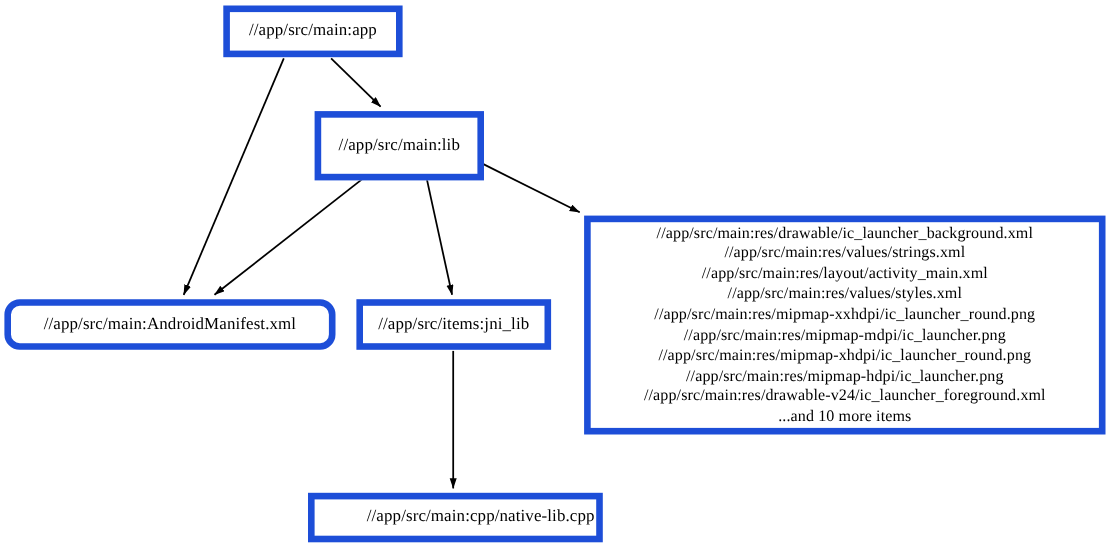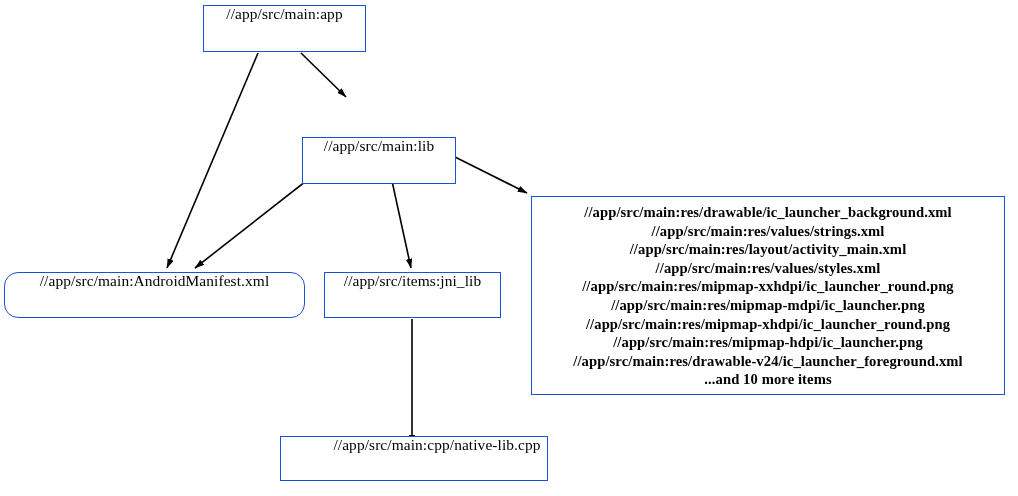--- a/index.html
+++ b/index.html
@@ -26,40 +26,39 @@
     position: absolute;
     left: 0;
     top: 0;
     width: 1018px;
     height: 496px;
     pointer-events: none;
   }
   .node {
     position: absolute;
     box-sizing: border-box;
-    border: 1px solid #1d4ed8;
+    border: 6px solid #1d4ed8;
     background: #ffffff;
     display: flex;
-    align-items: flex-start;
+    align-items: center;
     justify-content: center;
     text-align: center;
   }
   .node-label {
     display: block;
     white-space: pre;
     line-height: 16.5px;
     font-size: 15.4px;
     letter-spacing: 0.1px;
   }
   .node-single .node-label {
     font-size: 15.4px;
   }
   .node-multi {
     padding: 6px 8px;
-    font-weight: bold;
   }
   .node-multi .node-label {
     font-size: 14.6px;
     line-height: 18.6px;
   }
 </style>
 </head>
 <body>
 
 <div id="graph">
@@ -81,21 +80,21 @@
 
     <line x1="439" y1="149" x2="527" y2="193" stroke="#000000" stroke-width="1.6" marker-end="url(#arrowhead)"></line>
 
     <line x1="412" y1="319" x2="412" y2="444" stroke="#000000" stroke-width="1.6" marker-end="url(#arrowhead)"></line>
   </svg>
 
   <div class="node node-single" style="left:203px; top:5px; width:163px; height:47px;">
     <span class="node-label">//app/src/main:app</span>
   </div>
 
-  <div class="node node-single" style="left:302px; top:101px; width:154px; height:47px;margin-top:36px;">
+  <div class="node node-single" style="left:286px; top:101px; width:154px; height:63px;">
     <span class="node-label">//app/src/main:lib</span>
   </div>
 
   <div class="node node-single" style="left:4px; top:272px; width:301px; height:46px;border-radius:14px;">
     <span class="node-label">//app/src/main:AndroidManifest.xml</span>
   </div>
 
   <div class="node node-single" style="left:324px; top:272px; width:177px; height:46px;">
     <span class="node-label">//app/src/items:jni_lib</span>
   </div>
@@ -106,17 +105,17 @@
 //app/src/main:res/layout/activity_main.xml
 //app/src/main:res/values/styles.xml
 //app/src/main:res/mipmap-xxhdpi/ic_launcher_round.png
 //app/src/main:res/mipmap-mdpi/ic_launcher.png
 //app/src/main:res/mipmap-xhdpi/ic_launcher_round.png
 //app/src/main:res/mipmap-hdpi/ic_launcher.png
 //app/src/main:res/drawable-v24/ic_launcher_foreground.xml
 ...and 10 more items</span>
   </div>
 
-  <div class="node node-single" style="left:280px; top:436px; width:268px; height:45px;padding-left:46px;">
+  <div class="node node-single" style="left:280px; top:448px; width:268px; height:45px;padding-left:46px;">
     <span class="node-label">//app/src/main:cpp/native-lib.cpp</span>
   </div>
 
 </div>
 
 </body></html>

